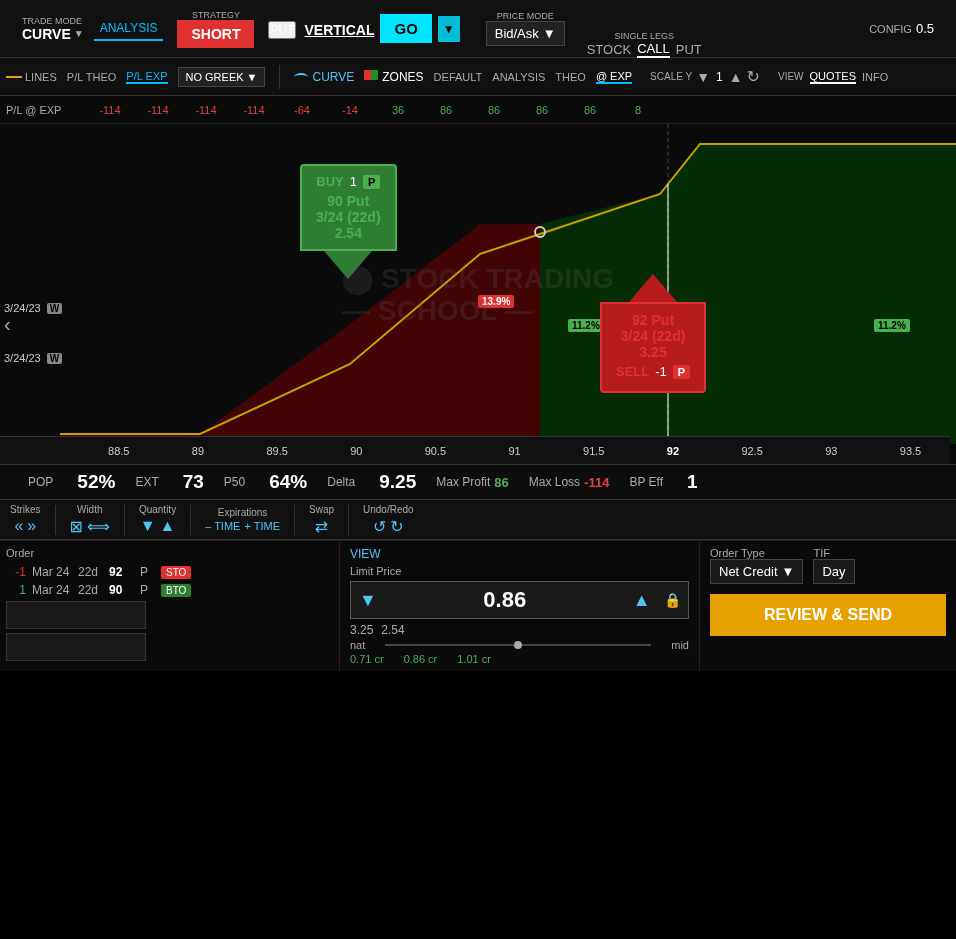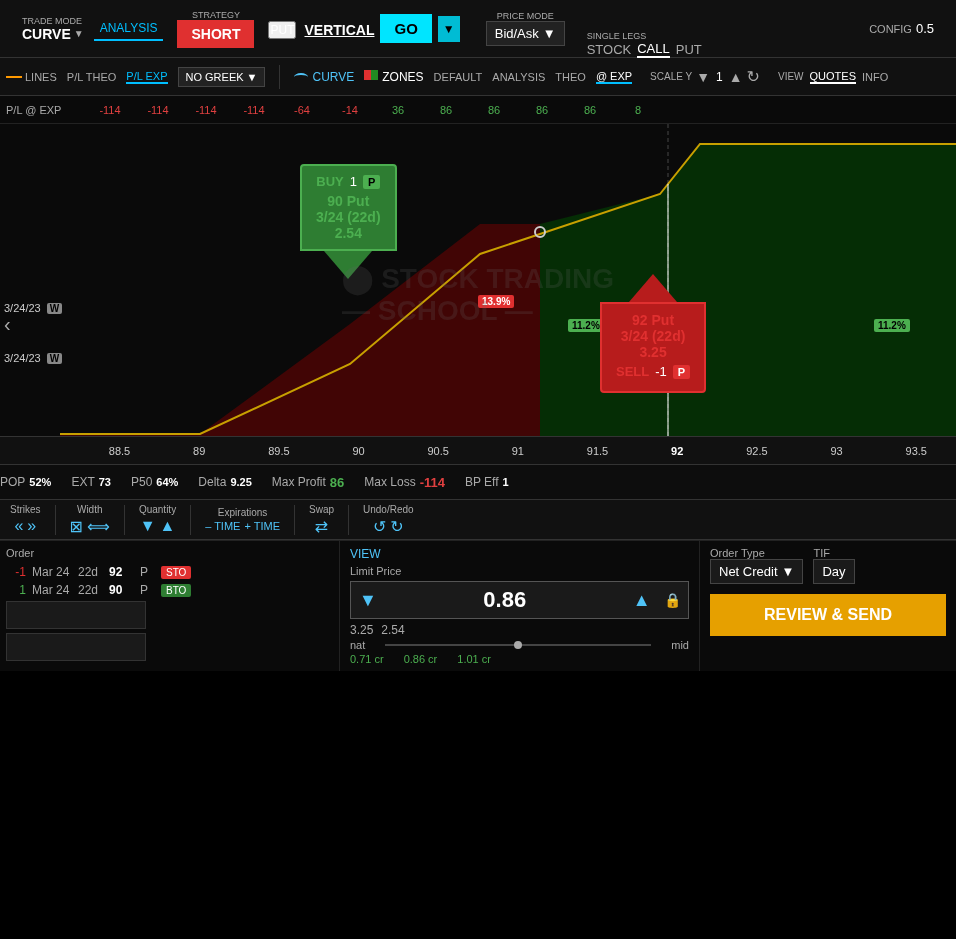--- a/index.html
+++ b/index.html
@@ -126,21 +126,21 @@
       border: 1px solid #444;
       color: #fff;
       padding: 4px 8px;
       font-size: 13px;
       cursor: pointer;
       gap: 4px;
     }
     .single-legs-section {
       display: flex;
       flex-direction: column;
-      align-items: flex-start;
+      align-items: center;
       margin-left: 16px;
       margin-top: 32px;
     }
     .leg-btns {
       display: flex;
       gap: 6px;
     }
     .leg-btn {
       background: none;
       border: none;
@@ -366,21 +366,21 @@
       padding: 0 3px;
       border-radius: 2px;
       margin-left: 3px;
     }
 
     
     .price-axis {
       position: absolute;
       bottom: 0;
       left: 0;
-      right: 0;
+      right: 6px;
       height: 28px;
       display: flex;
       align-items: center;
       background: #111;
       border-top: 1px solid #333;
     }
     .price-tick {
       flex: 1;
       text-align: center;
       font-size: 11px;
@@ -505,36 +505,37 @@
     }
 
     
     .stats-bar {
       display: flex;
       align-items: center;
       background: #0d0d0d;
       height: 36px;
       border-top: 1px solid #333;
       border-bottom: 1px solid #333;
-      padding: 0 0;
+      padding: 0 28px;
       gap: 20px;
     }
     .stat-item {
       display: flex;
       align-items: center;
       gap: 4px;
     }
     .stat-label {
       font-size: 12px;
       color: #aaa;
     }
     .stat-val {
-      font-size: 11px;
-      color: #fff;
-      font-weight: bold;
+      font-size: 19px;
+      color: #fff;
+      font-weight: bold;
+      margin-left: 20px;
     }
     .stat-val-green {
       font-size: 13px;
       color: #4caf50;
       font-weight: bold;
     }
     .stat-val-red {
       font-size: 13px;
       color: #e04040;
       font-weight: bold;

